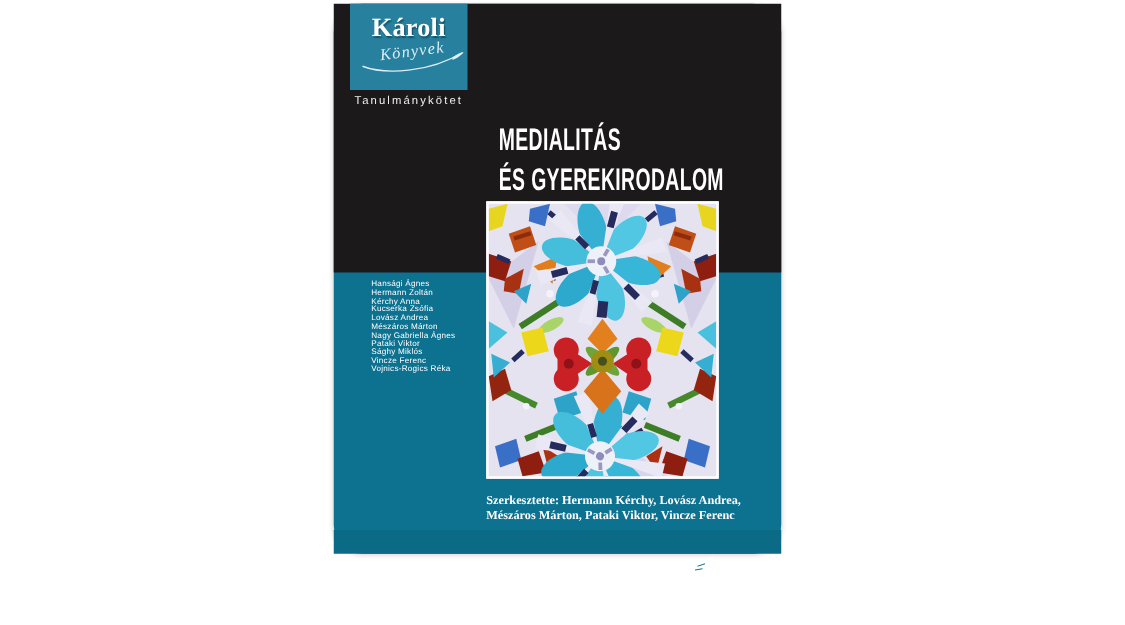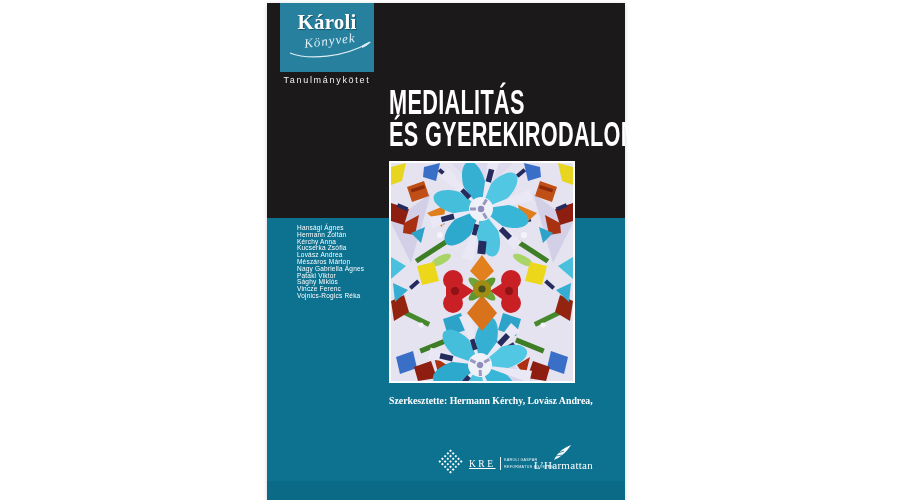--- a/index.html
+++ b/index.html
@@ -2,23 +2,24 @@
 <html style="--page_bg: #ffffff; --cover_teal: #0d7190; --logo_box_teal: #26809e; --band_black: #1c191a; --bottom_strip: #0b6a86;"><head>
 <meta charset="utf-8">
 <style>
   html,body{margin:0;padding:0;}
   body{
     width:900px;height:500px;position:relative;overflow:hidden;
     background:var(--page_bg,#fff);
     font-family:"Liberation Sans",sans-serif;
   }
   .cover{
-    position:absolute;left:267px;top:3px;width:358px;height:497px;
+    position:absolute;left:267px;top:3px;width:358px;height:440px;
     background:var(--cover_teal,#0d7190);
     box-shadow:0 1px 4px rgba(0,0,0,.18);
+    border-radius:23px;
   }
   .band-black{
     position:absolute;left:0;top:0;width:358px;height:215px;
     background:var(--band_black,#1c191a);
   }
   .bottom-strip{
     position:absolute;left:0;bottom:0;width:358px;height:19px;
     background:var(--bottom_strip,#0b6a86);
   }
   
@@ -36,22 +37,22 @@
     font-family:"Liberation Serif",serif;font-style:italic;font-size:13px;
     color:#ddeef5;transform:rotate(-7deg);letter-spacing:1px;
   }
   .swash{position:absolute;left:6px;top:36px;}
   .tanulmany{
     position:absolute;left:10px;top:72px;width:100px;text-align:center;
     font-size:9px;font-weight:normal;color:#f2f2f2;letter-spacing:1.7px;
   }
   
   .title{
-    position:absolute;left:122px;top:83px;margin:0;
-    color:#fff;font-weight:bold;font-size:35px;line-height:32px;
+    position:absolute;left:122px;top:83px;margin:10px;
+    color:#fff;font-weight:bold;font-size:25px;line-height:32px;
   }
   .tl{display:block;transform:scaleX(.62);transform-origin:left center;white-space:nowrap;letter-spacing:.5px;}
   
   .authors{position:absolute;left:30px;top:222px;}
   .author{
     font-size:6.5px;line-height:6.8px;color:#fff;letter-spacing:.2px;white-space:nowrap;
   }
   
   .artwork{
     position:absolute;left:122px;top:158px;width:186px;height:222px;
@@ -203,20 +204,21 @@
       <ellipse cx="91" cy="126" rx="17" ry="5" transform="rotate(40 91 126)" fill="#6fa438"></ellipse>
       <ellipse cx="91" cy="126" rx="17" ry="5" transform="rotate(-40 91 126)" fill="#5e9630"></ellipse>
       <circle cx="91" cy="126" r="9" fill="#a08d14"></circle>
       <circle cx="91" cy="126" r="3.6" fill="#474f1e"></circle>
       <rect x="87" y="78" width="8" height="13" fill="#252b5d" transform="rotate(6 91 84)"></rect>
     </svg>
   </div>
 
   <div class="editors">
     <div>Szerkesztette: Hermann Kérchy, Lovász Andrea,</div>
+    <div>Mészáros Márton, Pataki Viktor, Vincze Ferenc</div>
   </div>
 
   <div class="kre-diamond"></div>
   <span class="kre-acr">KRE</span>
   <span class="kre-bar"></span>
   <span class="kre-name">
     <span class="ln">KÁROLI GÁSPÁR</span>
     <span class="ln">REFORMÁTUS EGYETEM</span>
   </span>
 

